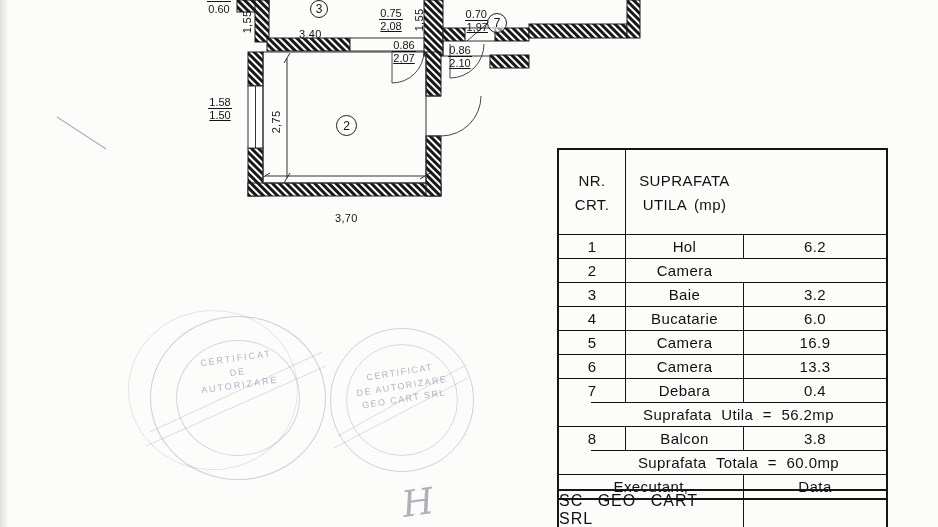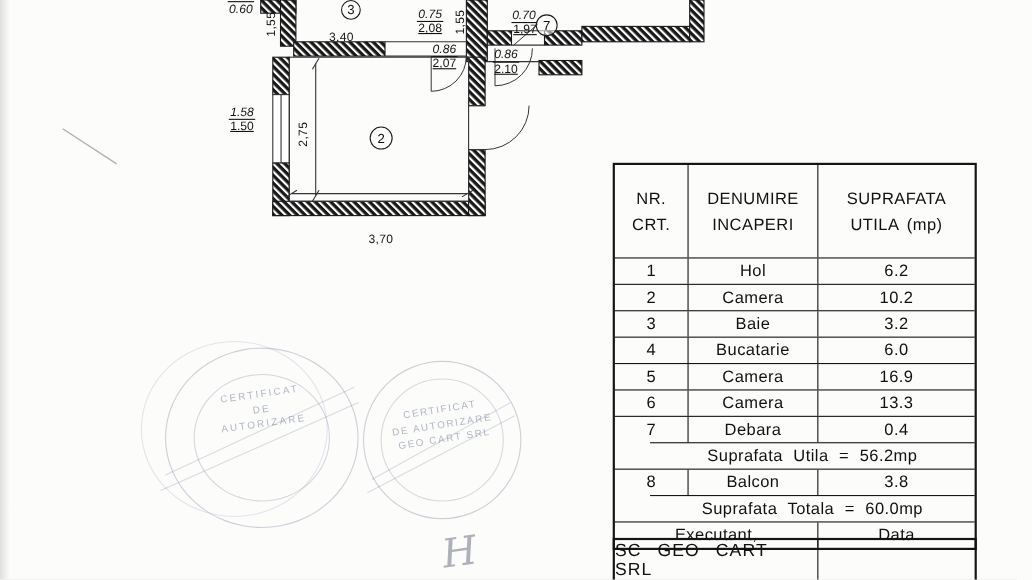--- a/index.html
+++ b/index.html
@@ -4,21 +4,21 @@
 <style>
   html,body{margin:0;padding:0;background:#e9e9e7;}
   .page{position:relative;width:938px;height:527px;background:#fcfcfb;overflow:hidden;
         font-family:"Liberation Sans",sans-serif;color:#111;}
   .edge{position:absolute;left:0;top:0;width:9px;height:100%;
         background:linear-gradient(90deg,#e0dfdc,rgba(255,255,255,0));}
   
   .dim{position:absolute;font-size:11px;letter-spacing:.3px;white-space:nowrap;color:#141414;}
   .rot{transform:rotate(-90deg);transform-origin:center;text-align:center;}
   .frac{position:absolute;text-align:center;font-size:11px;line-height:1.12;color:#141414;}
-  .frac .num{display:inline-block;border-bottom:1px solid #141414;padding:0 1px;font-style:italic;}
+  .frac .num{display:inline-block;border-bottom:1px solid #141414;padding:0 1px;}
   .frac.cut .num{border-bottom:none;border-top:1px solid #141414;padding-top:1px;}
   .frac .den{display:block;text-decoration:underline;}
   .rnum{position:absolute;border:1.4px solid #1c1c1c;border-radius:50%;
         display:flex;align-items:center;justify-content:center;font-size:12px;
         background:rgba(255,255,255,.55);box-sizing:border-box;}
   
   .tbl{position:absolute;left:557px;top:148px;width:331px;border:2px solid #151515;
        font-size:15px;letter-spacing:.4px;background:rgba(255,255,255,.0);box-sizing:border-box;}
   .trow{display:grid;grid-template-columns:66px 118px 1fr;}
   .trow.span1{grid-template-columns:1fr;margin-left:32px;}
@@ -185,38 +185,33 @@
   <div class="dim" style="left:335px;top:172px;margin-top:40px;">3,70</div>
 
   <div class="tbl">
 
     <div class="trow head">
       <div class="tc">
         <span class="hdr2">NR.</span>
         <span class="hdr2">CRT.</span>
       </div>
       <div class="tc">
-        <span class="hdr2">DENUMIRE</span>
-        <span class="hdr2">INCAPERI</span>
-      </div>
-      <div class="tc">
         <span class="hdr2">SUPRAFATA</span>
         <span class="hdr2">UTILA (mp)</span>
       </div>
     </div>
 
     <div class="trow">
       <div class="tc">1</div>
       <div class="tc">Hol</div>
       <div class="tc">6.2</div>
     </div>
     <div class="trow">
       <div class="tc">2</div>
       <div class="tc">Camera</div>
-      <div class="tc">10.2</div>
     </div>
     <div class="trow">
       <div class="tc">3</div>
       <div class="tc">Baie</div>
       <div class="tc">3.2</div>
     </div>
     <div class="trow">
       <div class="tc">4</div>
       <div class="tc">Bucatarie</div>
       <div class="tc">6.0</div>

